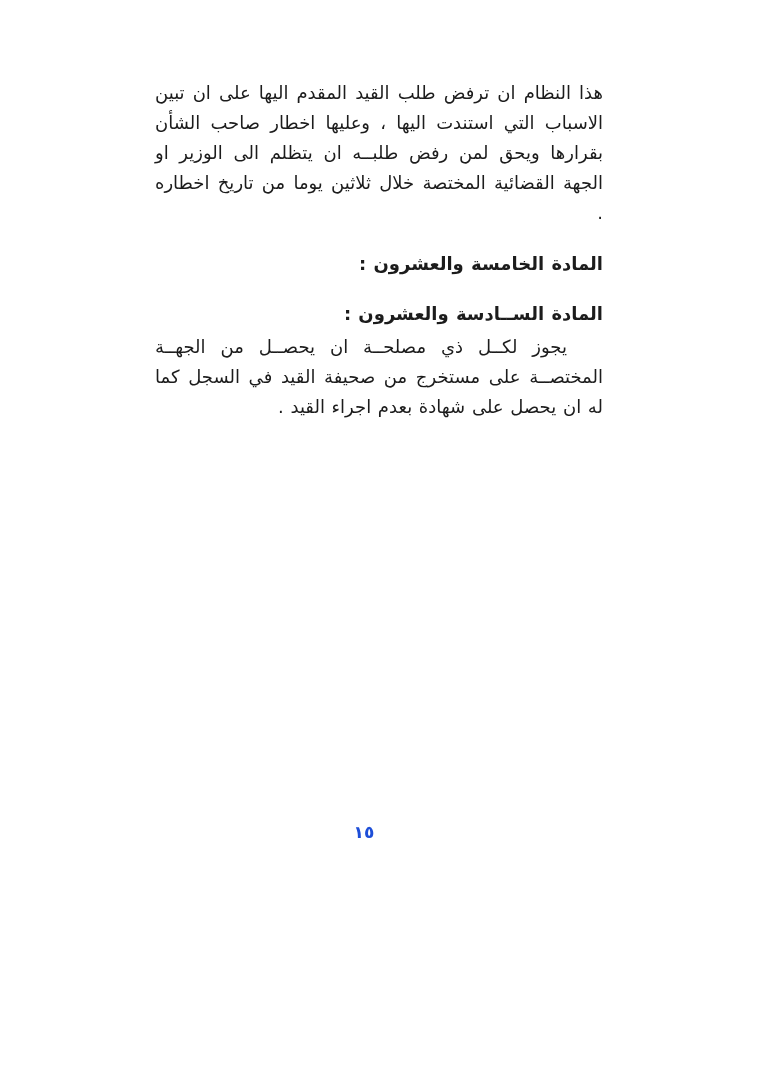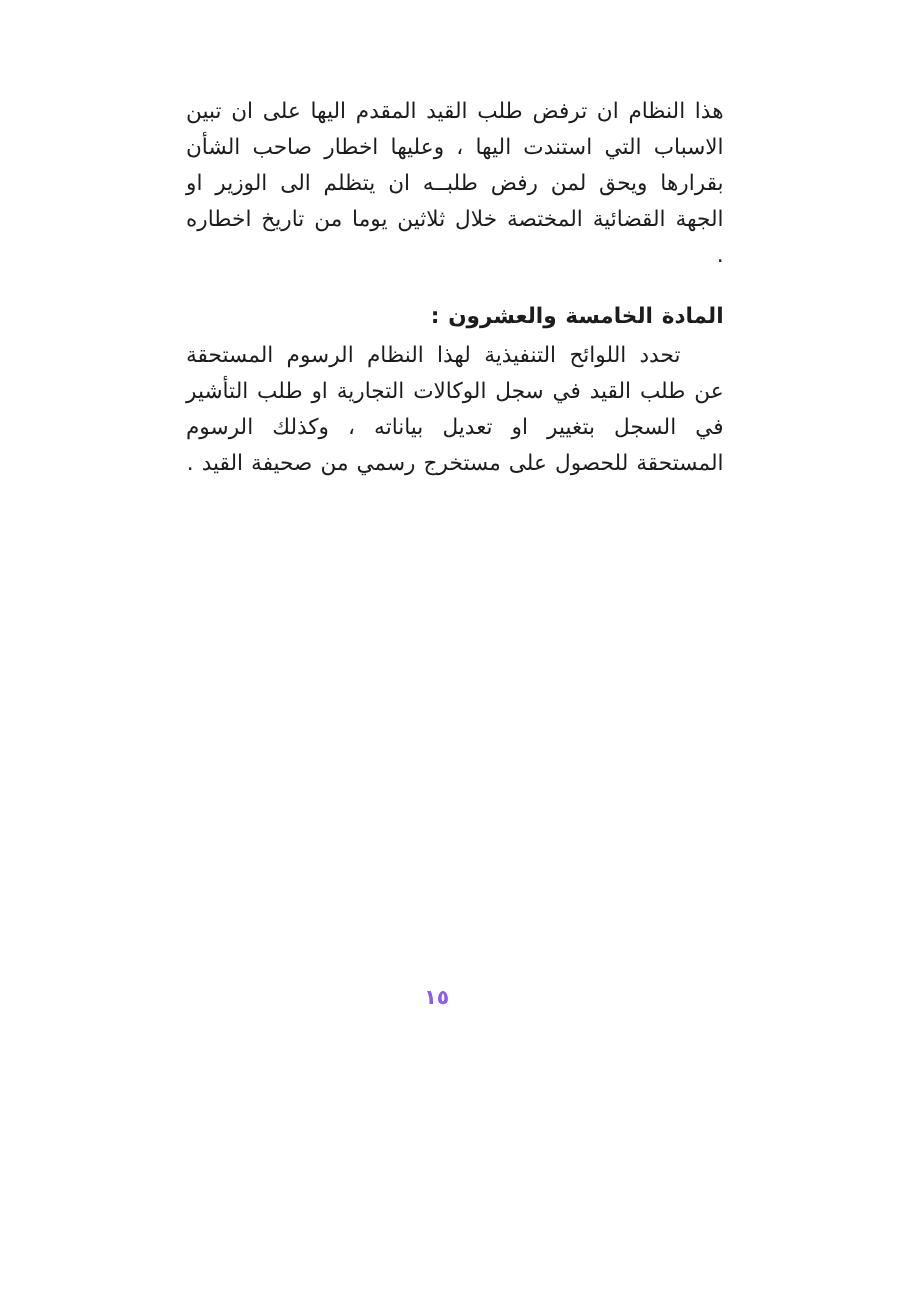--- a/index.html
+++ b/index.html
@@ -43,40 +43,43 @@
   }
   .page-number {
     position: absolute;
     top: 822px;
     left: 0;
     width: 100%;
     text-align: center;
     font-size: 17px;
     font-weight: bold;
     letter-spacing: 2px;
-    color: #8b5cf6;
+    color: #1d4ed8;
     padding-right: 30px;
     box-sizing: border-box;
   }
 </style>
 </head>
 <body>
 
 <div class="page">
 
   <div class="content">
 
     <p class="body-text">هذا النظام ان ترفض طلب القيد المقدم اليها على ان تبين الاسباب التي استندت اليها ، وعليها اخطار صاحب الشأن بقرارها ويحق لمن رفض طلبــه ان يتظلم الى الوزير او الجهة القضائية المختصة خلال ثلاثين يوما من تاريخ اخطاره .</p>
 
     <section>
       <h2 class="article-heading">المادة الخامسة والعشرون :</h2>
     </section>
 
+    <section>
+      <h2 class="article-heading">المادة الســادسة والعشرون :</h2>
+      <p class="body-text indent">يجوز لكــل ذي مصلحــة ان يحصــل من الجهــة المختصــة على مستخرج من صحيفة القيد في السجل كما له ان يحصل على شهادة بعدم اجراء القيد .</p>
+    </section>
 
     <section>
-      <p class="body-text indent">تحدد اللوائح التنفيذية لهذا النظام الرسوم المستحقة عن طلب القيد في سجل الوكالات التجارية او طلب التأشير في السجل بتغيير او تعديل بياناته ، وكذلك الرسوم المستحقة للحصول على مستخرج رسمي من صحيفة القيد .</p>
     </section>
 
   </div>
 
   <div class="page-number">١٥</div>
 
 </div>
 
 </body></html>

